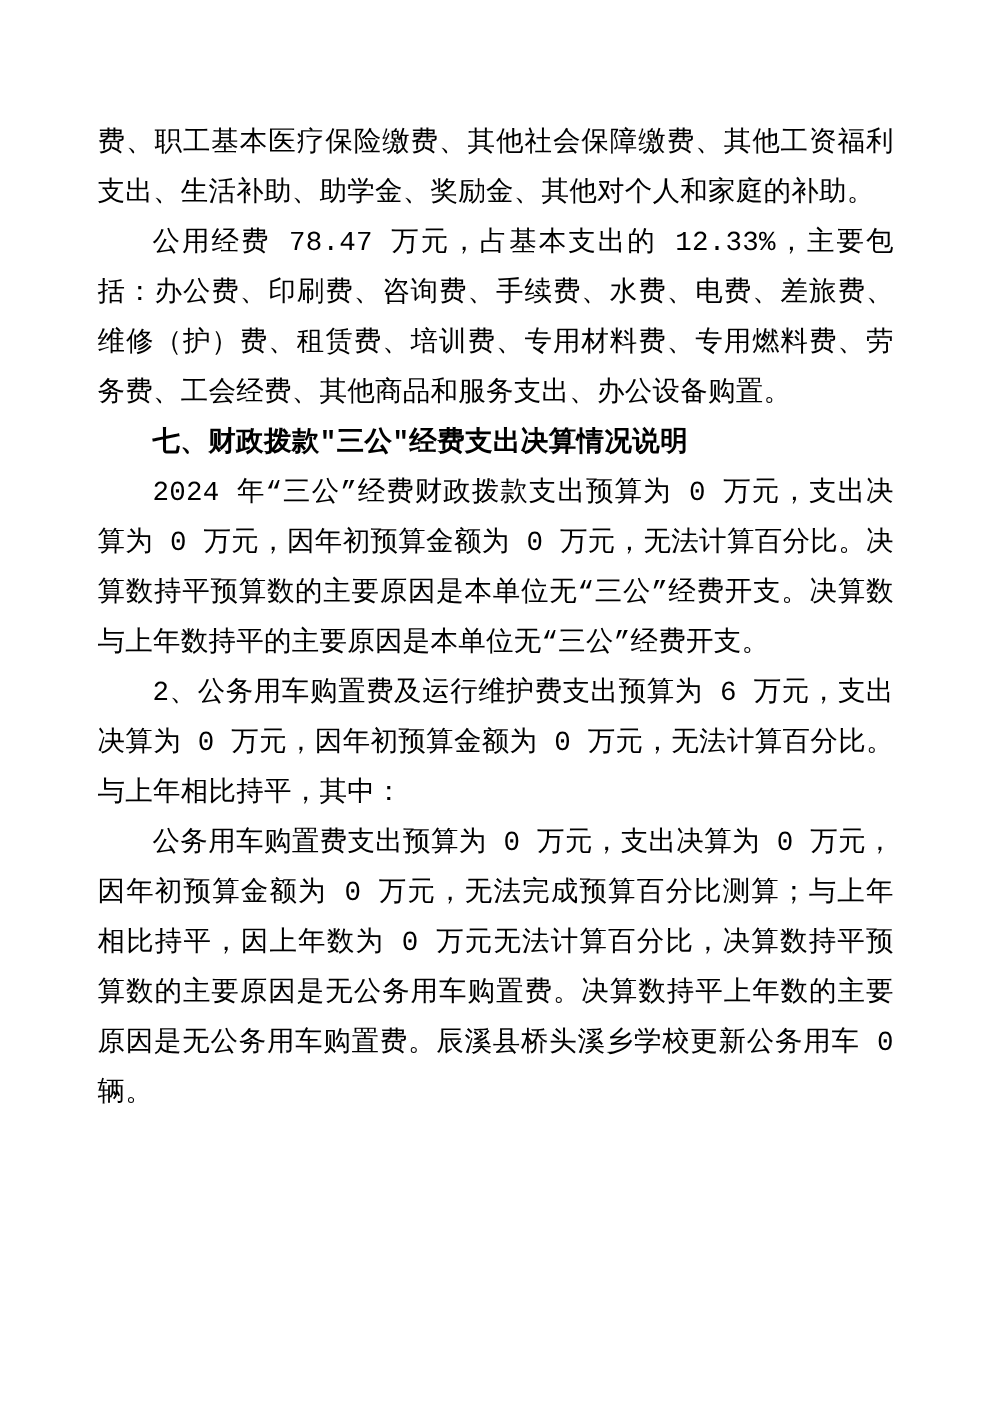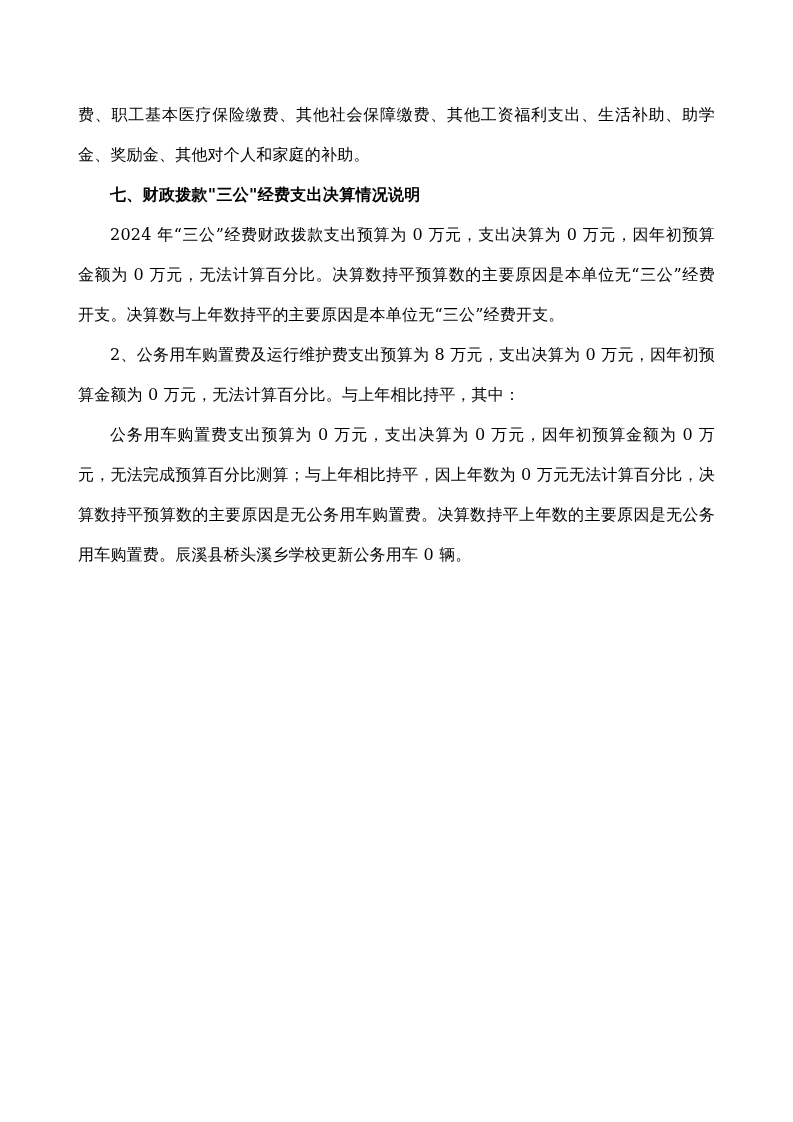--- a/index.html
+++ b/index.html
@@ -15,25 +15,26 @@
   }
   .page {
     position: relative;
     width: 793px;
     height: 1122px;
     box-sizing: border-box;
     padding: 95px 78px 60px 78px;
     background: #ffffff;
   }
   .doc-body {
-    font-size: 16px;
+    font-size: 22px;
     line-height: 40px;
     text-align: justify;
     text-justify: inter-ideograph;
     letter-spacing: 0.2px;
+    font-family: Liberation Mono, monospace;
   }
   p {
     margin: 0;
   }
   .para {
     text-indent: 2em;
   }
   .heading {
     text-indent: 2em;
     font-weight: bold;
@@ -47,18 +48,19 @@
   .noindent {
     text-indent: 0;
   }
 </style>
 </head>
 <body>
 
 <div class="page">
   <div class="doc-body">
     <p class="noindent">费、职工基本医疗保险缴费、其他社会保障缴费、其他工资福利支出、生活补助、助学金、奖励金、其他对个人和家庭的补助。</p>
+    <p class="para">公用经费 78.47 万元，占基本支出的 12.33%，主要包括：办公费、印刷费、咨询费、手续费、水费、电费、差旅费、维修（护）费、租赁费、培训费、专用材料费、专用燃料费、劳务费、工会经费、其他商品和服务支出、办公设备购置。</p>
     <p class="heading">七、财政拨款"三公"经费支出决算情况说明</p>
     <p class="para">2024 年“三公”经费财政拨款支出预算为 0 万元，支出决算为 0 万元，因年初预算金额为 0 万元，无法计算百分比。决算数持平预算数的主要原因是本单位无“三公”经费开支。决算数与上年数持平的主要原因是本单位无“三公”经费开支。</p>
-    <p class="para">2、公务用车购置费及运行维护费支出预算为 8 万元，支出决算为 0 万元，因年初预算金额为 0 万元，无法计算百分比。与上年相比持平，其中：</p>
+    <p class="para">2、公务用车购置费及运行维护费支出预算为 6 万元，支出决算为 0 万元，因年初预算金额为 0 万元，无法计算百分比。与上年相比持平，其中：</p>
     <p class="para">公务用车购置费支出预算为 0 万元，支出决算为 0 万元，因年初预算金额为 0 万元，无法完成预算百分比测算；与上年相比持平，因上年数为 0 万元无法计算百分比，决算数持平预算数的主要原因是无公务用车购置费。决算数持平上年数的主要原因是无公务用车购置费。辰溪县桥头溪乡学校更新公务用车 0 辆。</p>
   </div>
 </div>
 
 </body></html>

